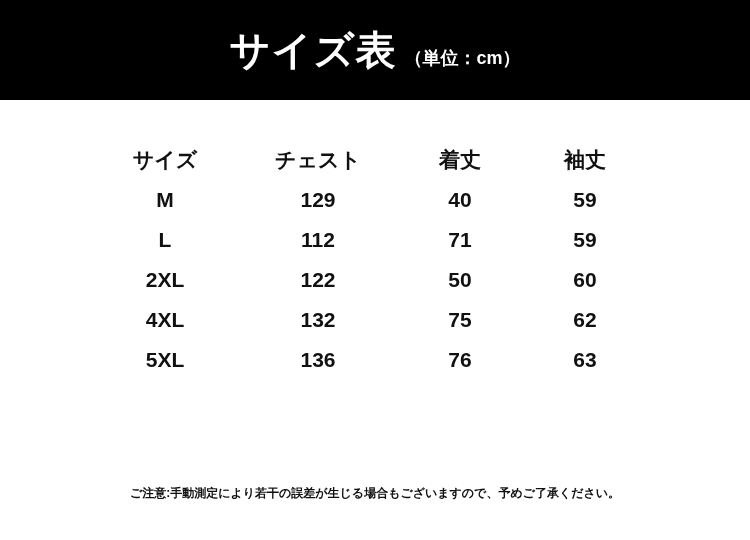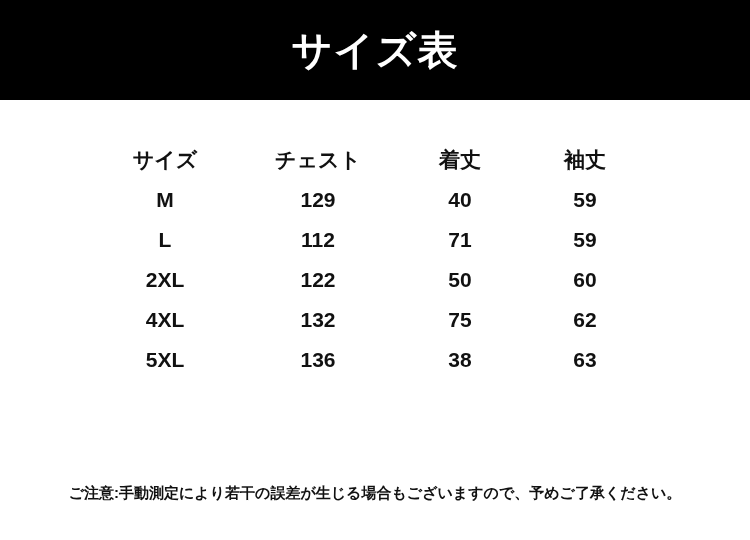--- a/index.html
+++ b/index.html
@@ -76,33 +76,34 @@
     position: absolute;
     top: 478px;
     left: 0;
     width: 750px;
     height: 30px;
     display: flex;
     align-items: center;
     justify-content: center;
     font-family: "Liberation Sans", "DejaVu Sans", sans-serif;
     font-weight: bold;
-    font-size: 15px;
+    font-size: 12px;
     color: #111111;
     white-space: nowrap;
   }
 </style>
 </head>
 <body>
 
 <div class="page">
 
   <header class="title-bar">
     <div class="title-line">
       <span class="title-main">サイズ表</span>
+      <span class="title-unit">（単位：cm）</span>
     </div>
   </header>
 
   <table class="size-table">
     <colgroup>
       <col class="c1">
         <col class="c2">
         <col class="c3">
         <col class="c4">
     </colgroup>
@@ -135,21 +136,21 @@
       </tr>
       <tr>
         <td>4XL</td>
         <td>132</td>
         <td>75</td>
         <td>62</td>
       </tr>
       <tr>
         <td>5XL</td>
         <td>136</td>
-        <td>38</td>
+        <td>76</td>
         <td>63</td>
       </tr>
     </tbody>
   </table>
 
   <footer class="footer-note">ご注意:手動測定により若干の誤差が生じる場合もございますので、予めご了承ください。</footer>
 
 </div>
 
 </body></html>

